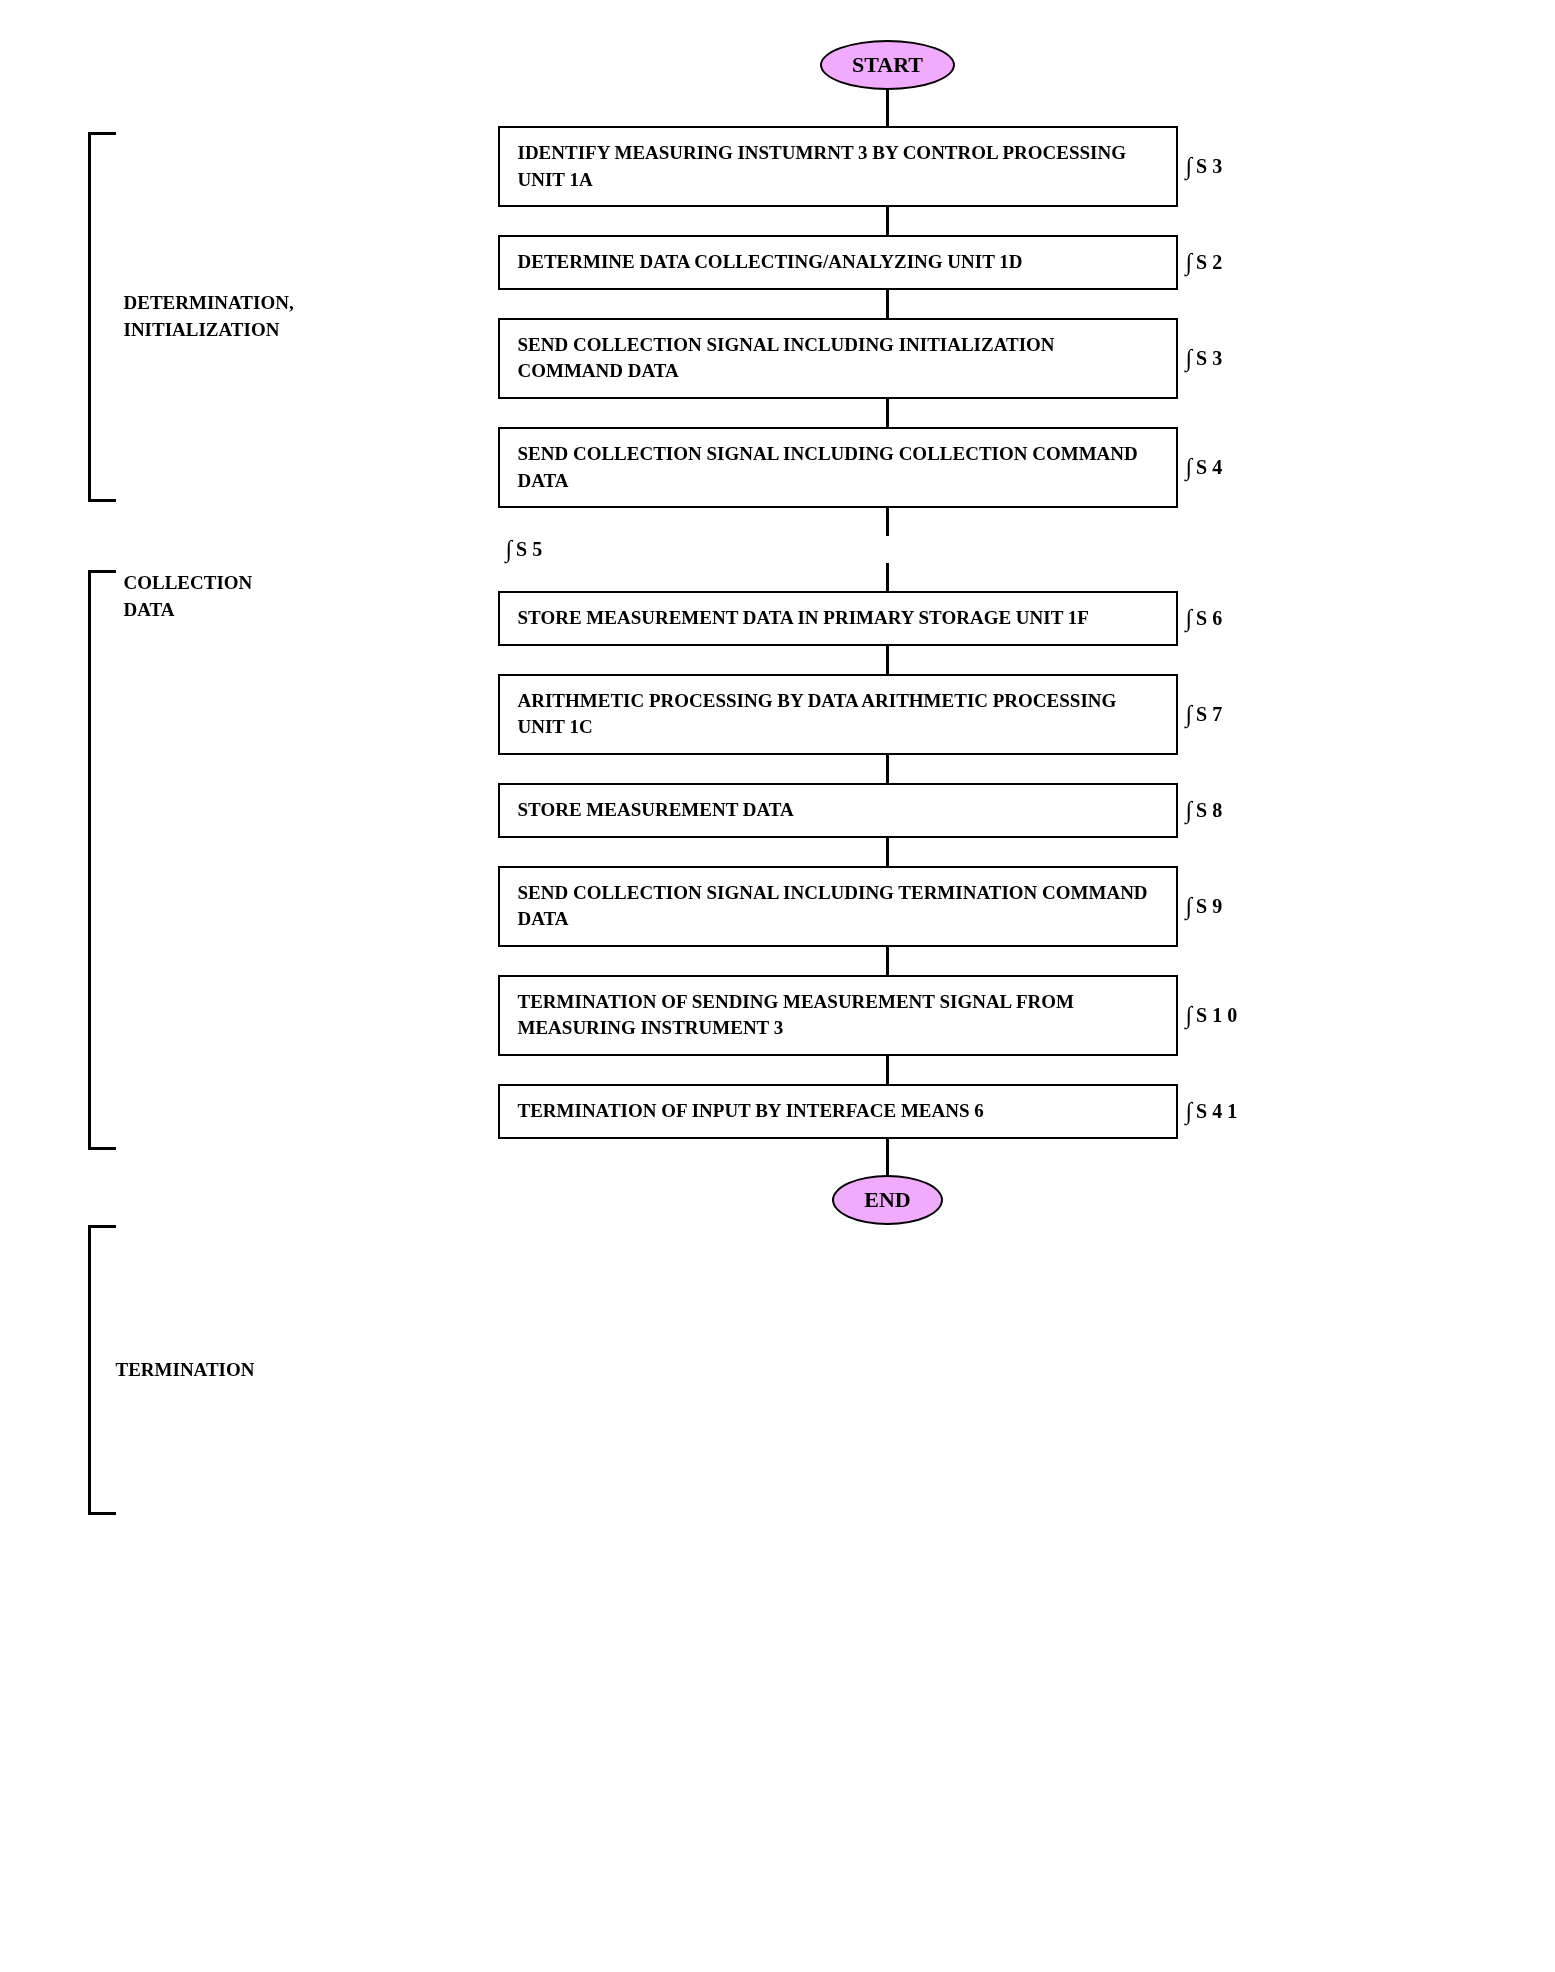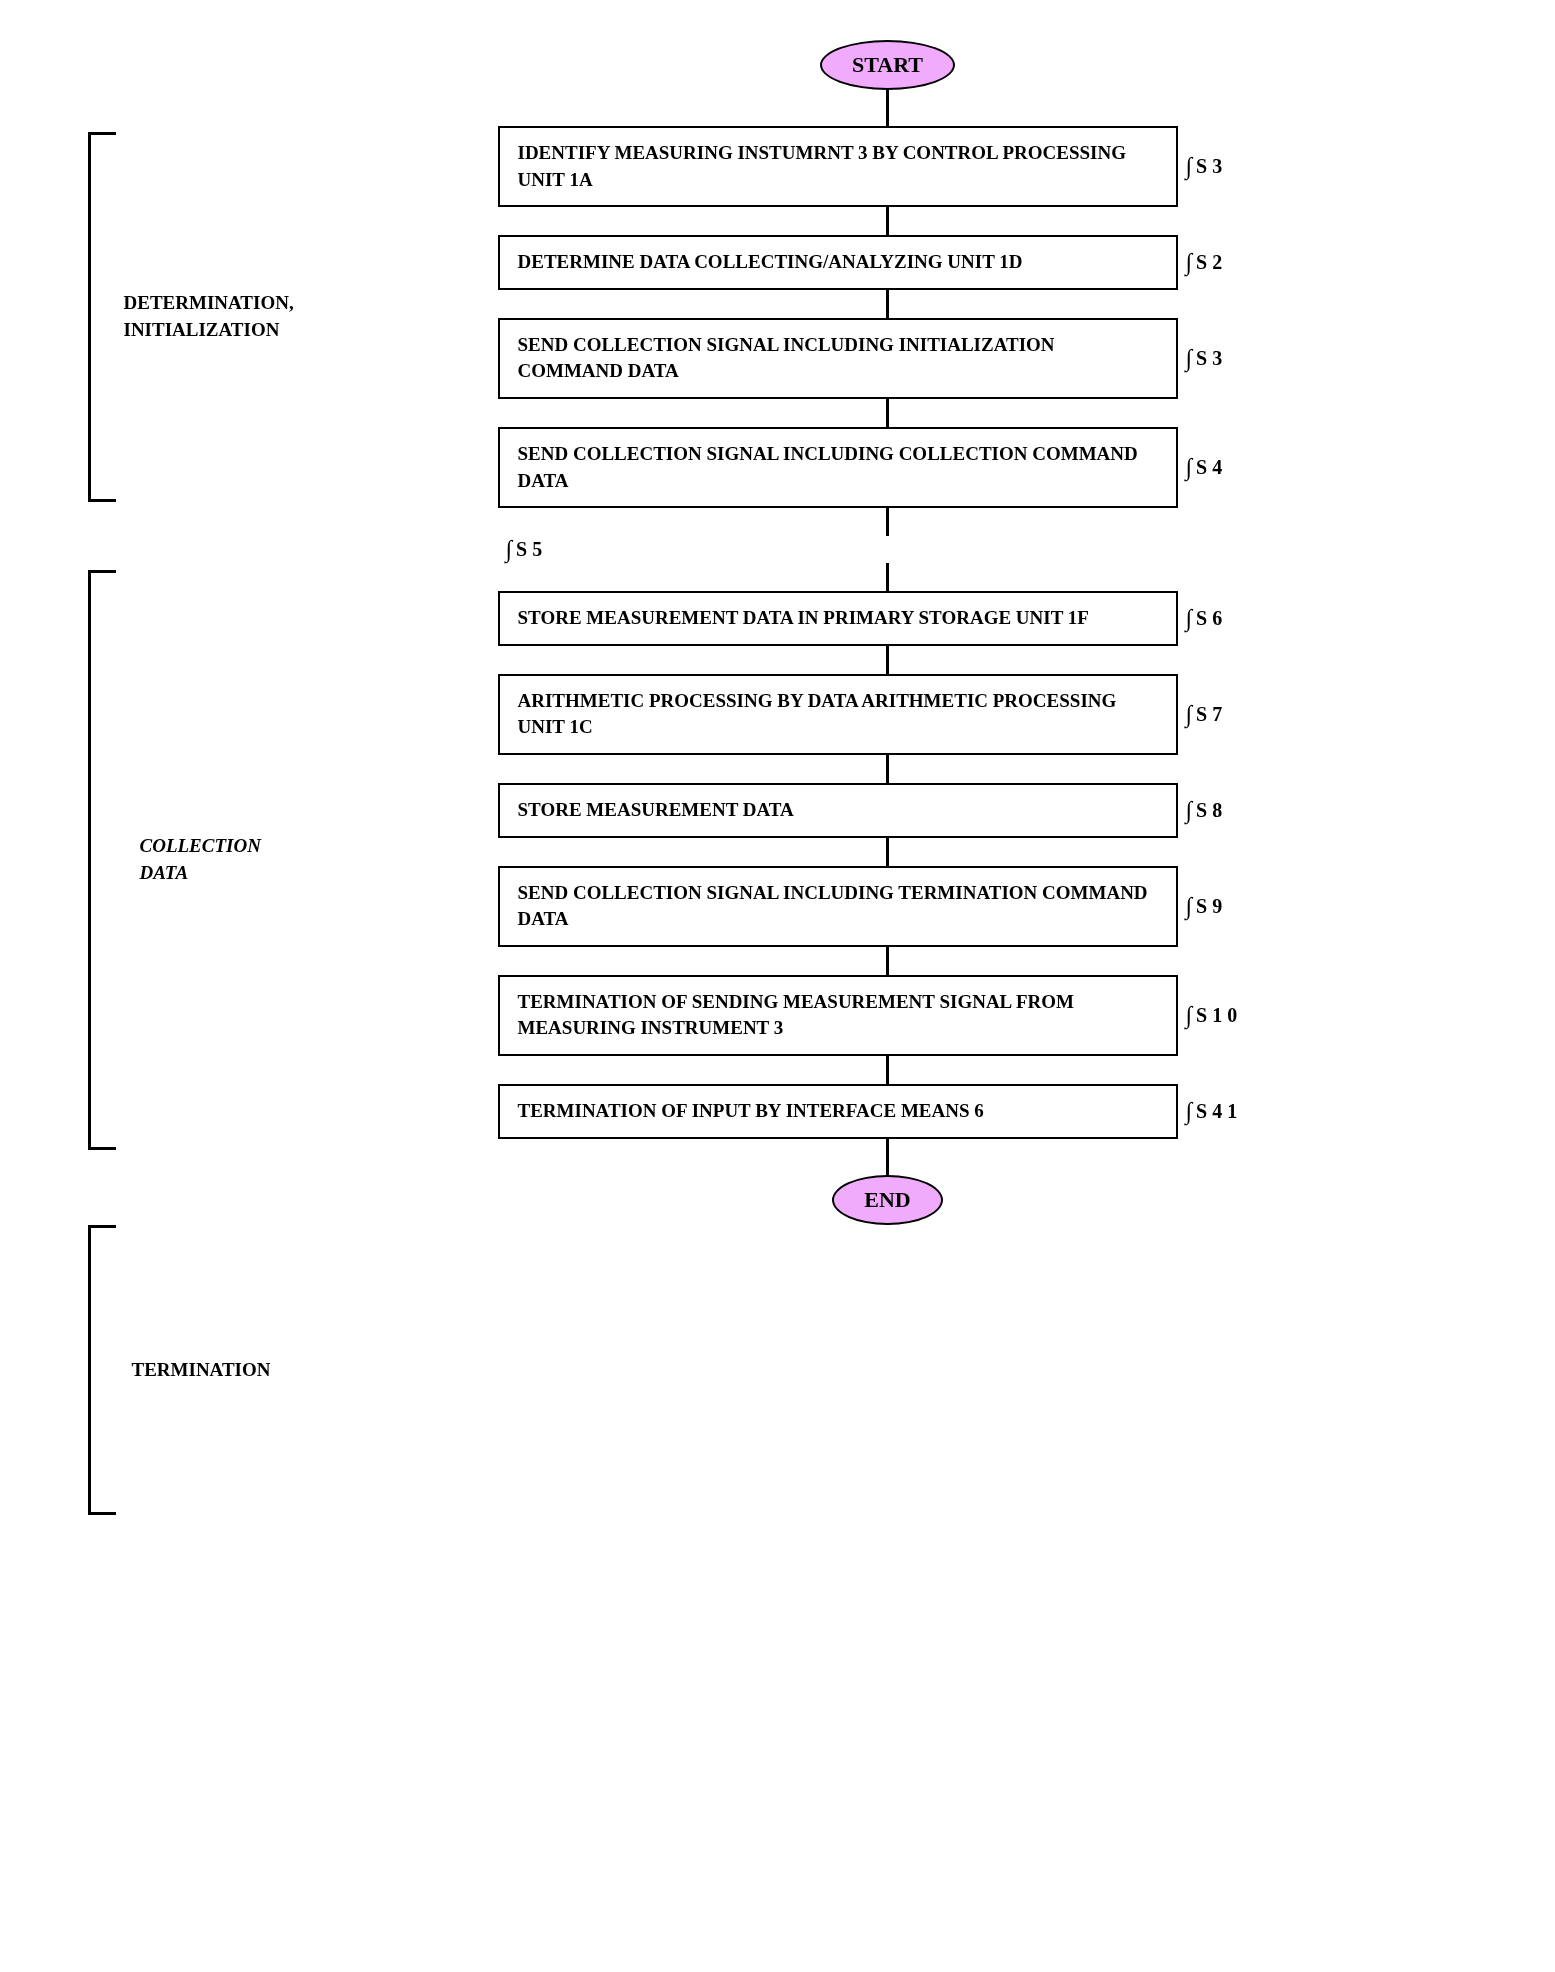--- a/index.html
+++ b/index.html
@@ -236,37 +236,37 @@
     display: flex;
     flex-direction: row;
     align-items: stretch;
     height: 580px;
   ">
     <div style="display:flex; flex-direction:column; justify-content:stretch; width:28px;">
       <div style="border-top:3px solid #000; border-left:3px solid #000; height:10px; width:28px;"></div>
       <div style="border-left:3px solid #000; flex:1; width:1px;"></div>
       <div style="border-bottom:3px solid #000; border-left:3px solid #000; height:10px; width:28px;"></div>
     </div>
-    <div style="display:flex; align-items:center; margin-left:24px; max-width:140px;font-style:italic;">
+    <div style="display:flex; margin-left:8px; max-width:140px;">
       <span style="font-size:19px; font-weight:bold; line-height:1.4;">COLLECTION DATA</span>
     </div>
   </div>
 
   <div style="
     position: absolute;
     left: 10px;
     top: 1185px;
     display: flex;
     flex-direction: row;
     align-items: stretch;
     height: 290px;
   ">
     <div style="display:flex; flex-direction:column; justify-content:stretch; width:28px;">
       <div style="border-top:3px solid #000; border-left:3px solid #000; height:10px; width:28px;"></div>
       <div style="border-left:3px solid #000; flex:1; width:1px;"></div>
       <div style="border-bottom:3px solid #000; border-left:3px solid #000; height:10px; width:28px;"></div>
     </div>
-    <div style="display:flex; align-items:center; margin-left:16px; max-width:140px;">
+    <div style="display:flex; align-items:center; margin-left:0; max-width:140px;">
       <span style="font-size:19px; font-weight:bold; line-height:1.4;">TERMINATION</span>
     </div>
   </div>
 
 </div>
 
 </body></html>

